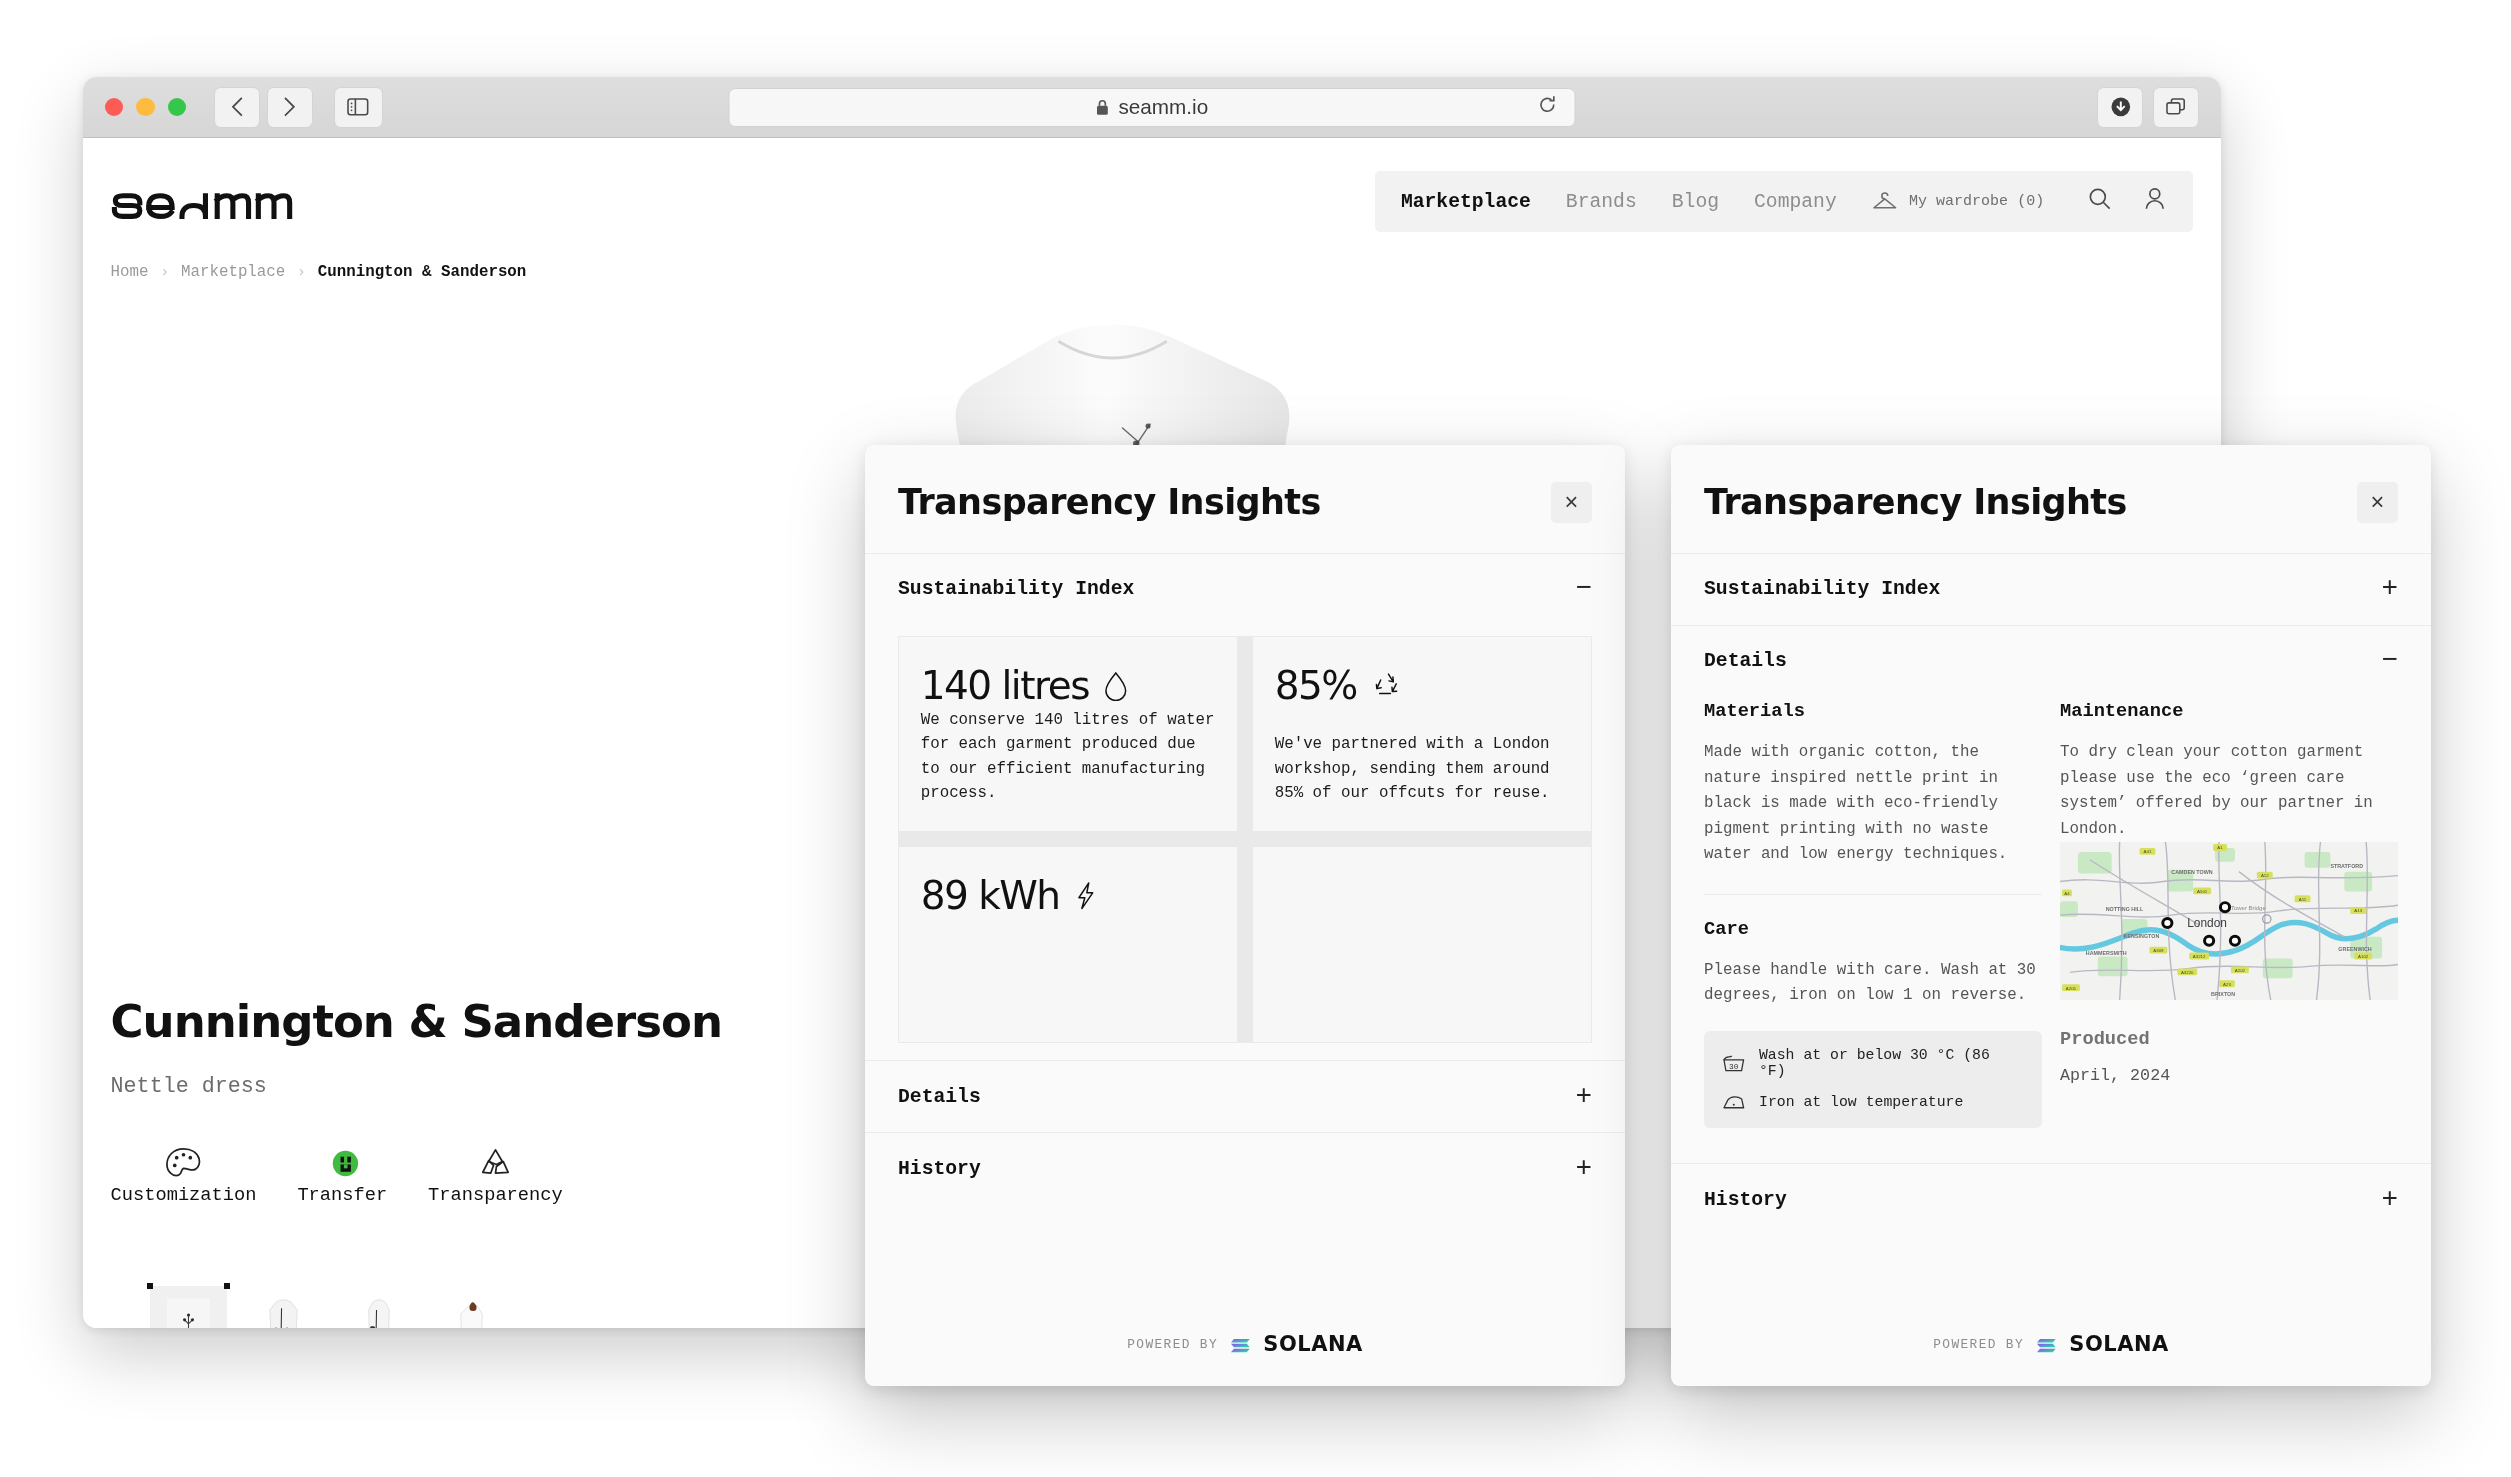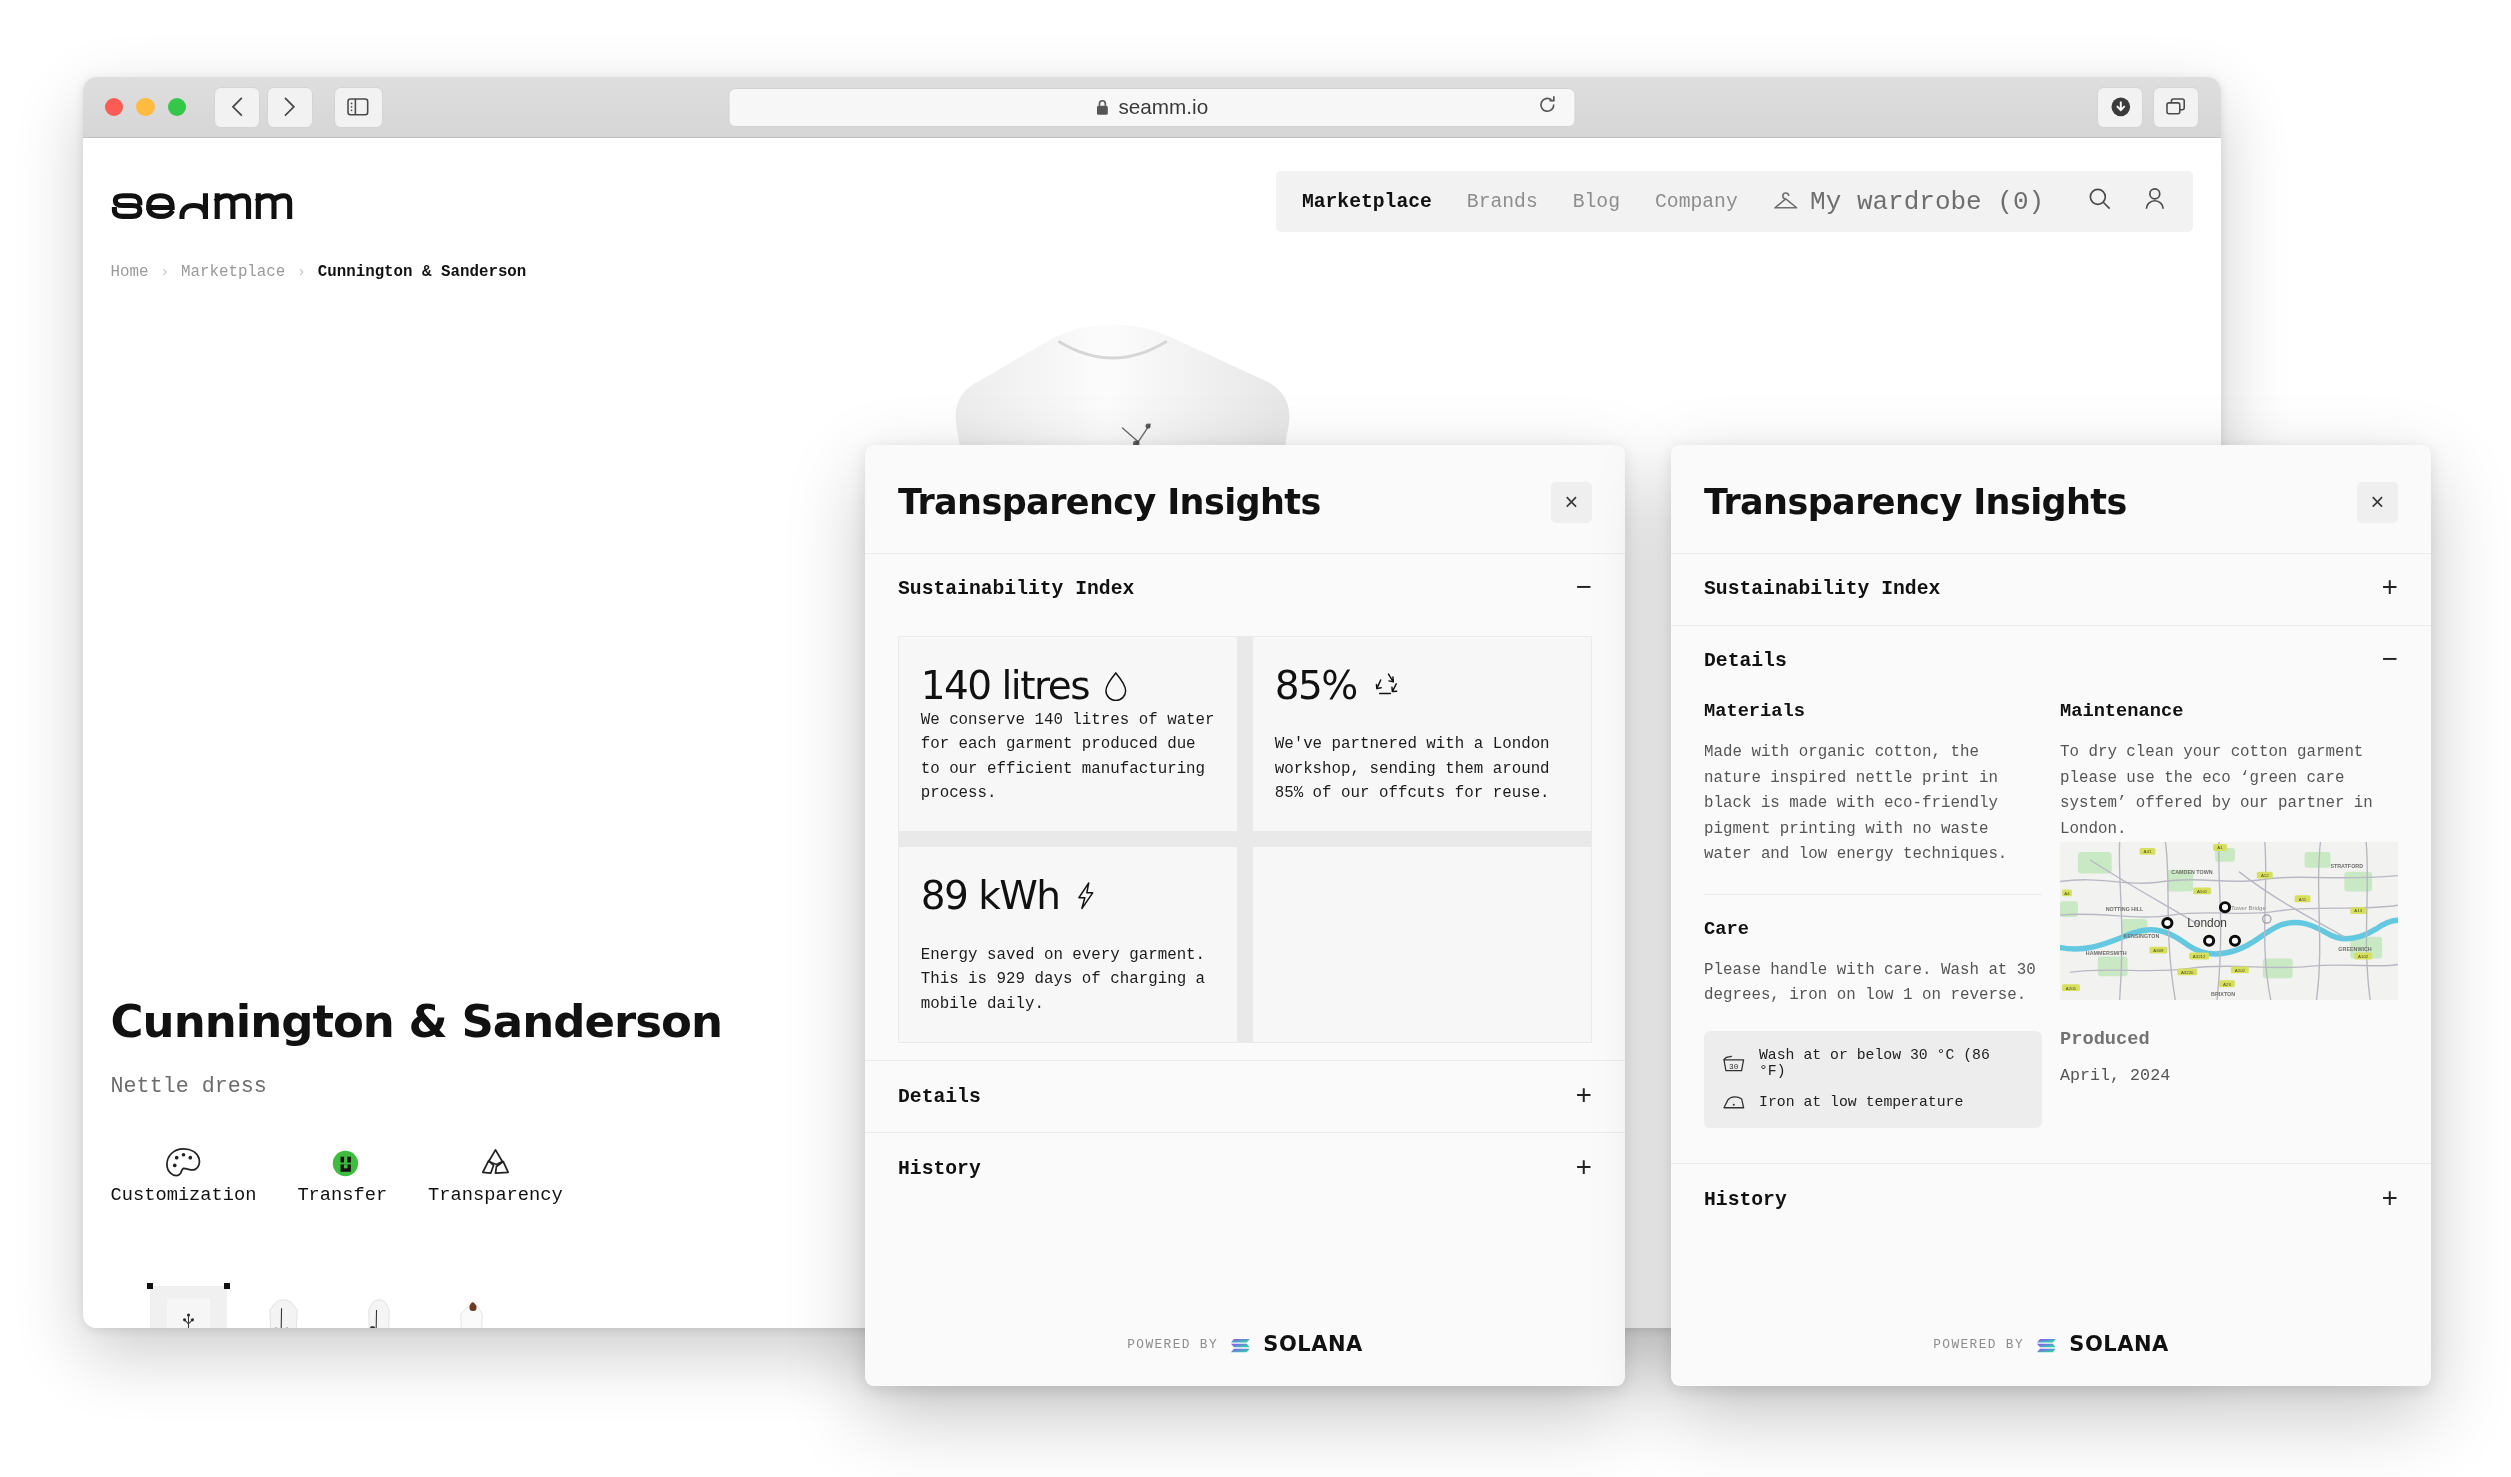--- a/index.html
+++ b/index.html
@@ -58,21 +58,21 @@
   .breadcrumb .sep { color:#c3c3c3; font-size:14.8px; }
   .breadcrumb .crumb-active { color:#111; font-weight:700; }
 
   .nav-pill {
     position:absolute; right:27.6px; top:33px; height:61px;
     background:#f2f2f2; border-radius:4.9px;
     display:flex; align-items:center; padding:0 25.6px; gap:35px;
   }
   .nav-link { font-size:19.7px; color:#8d8d8d; white-space:nowrap; }
   .nav-link.active { color:#111; font-weight:700; }
-  .nav-wardrobe { display:flex; align-items:center; gap:11.8px; font-size:26px; color:#6f6f6f; }
+  .nav-wardrobe { display:flex; align-items:center; gap:11.8px; font-size:15px; color:#6f6f6f; }
   .nav-icons { display:flex; align-items:center; gap:29.6px; margin-left:7.9px; }
 
   
   .hero-img {
     position:absolute; left:50%; transform:translateX(-50%); top:138px;
     width:512px; height:749px;
   }
   .garment { width:100%; height:100%; }
 
   .product-title {
@@ -488,21 +488,20 @@
         <div class="sus-desc">We've partnered with a London workshop, sending them around 85% of our offcuts for reuse.</div>
       </div>
 
       <div class="sus-cell">
         <div class="sus-val">
           <span>89 kWh</span>
           <svg width="25.6" height="31.5" viewBox="0 0 26 32">
             <path d="M16 3 L6 18 H12 L9 29 L20 13 H14 L16 3 Z" fill="none" stroke="#111" stroke-width="1.5" stroke-linejoin="round"></path>
           </svg>
         </div>
-        <div class="sus-desc">Energy saved on every garment. This is 929 days of charging a mobile daily.</div>
       </div>
 
       <div class="sus-cell empty"></div>
     </div>
 
     <div class="acc-row">
       <span>Details</span>
       <span class="sign">+</span>
     </div>
     <div class="acc-row">

